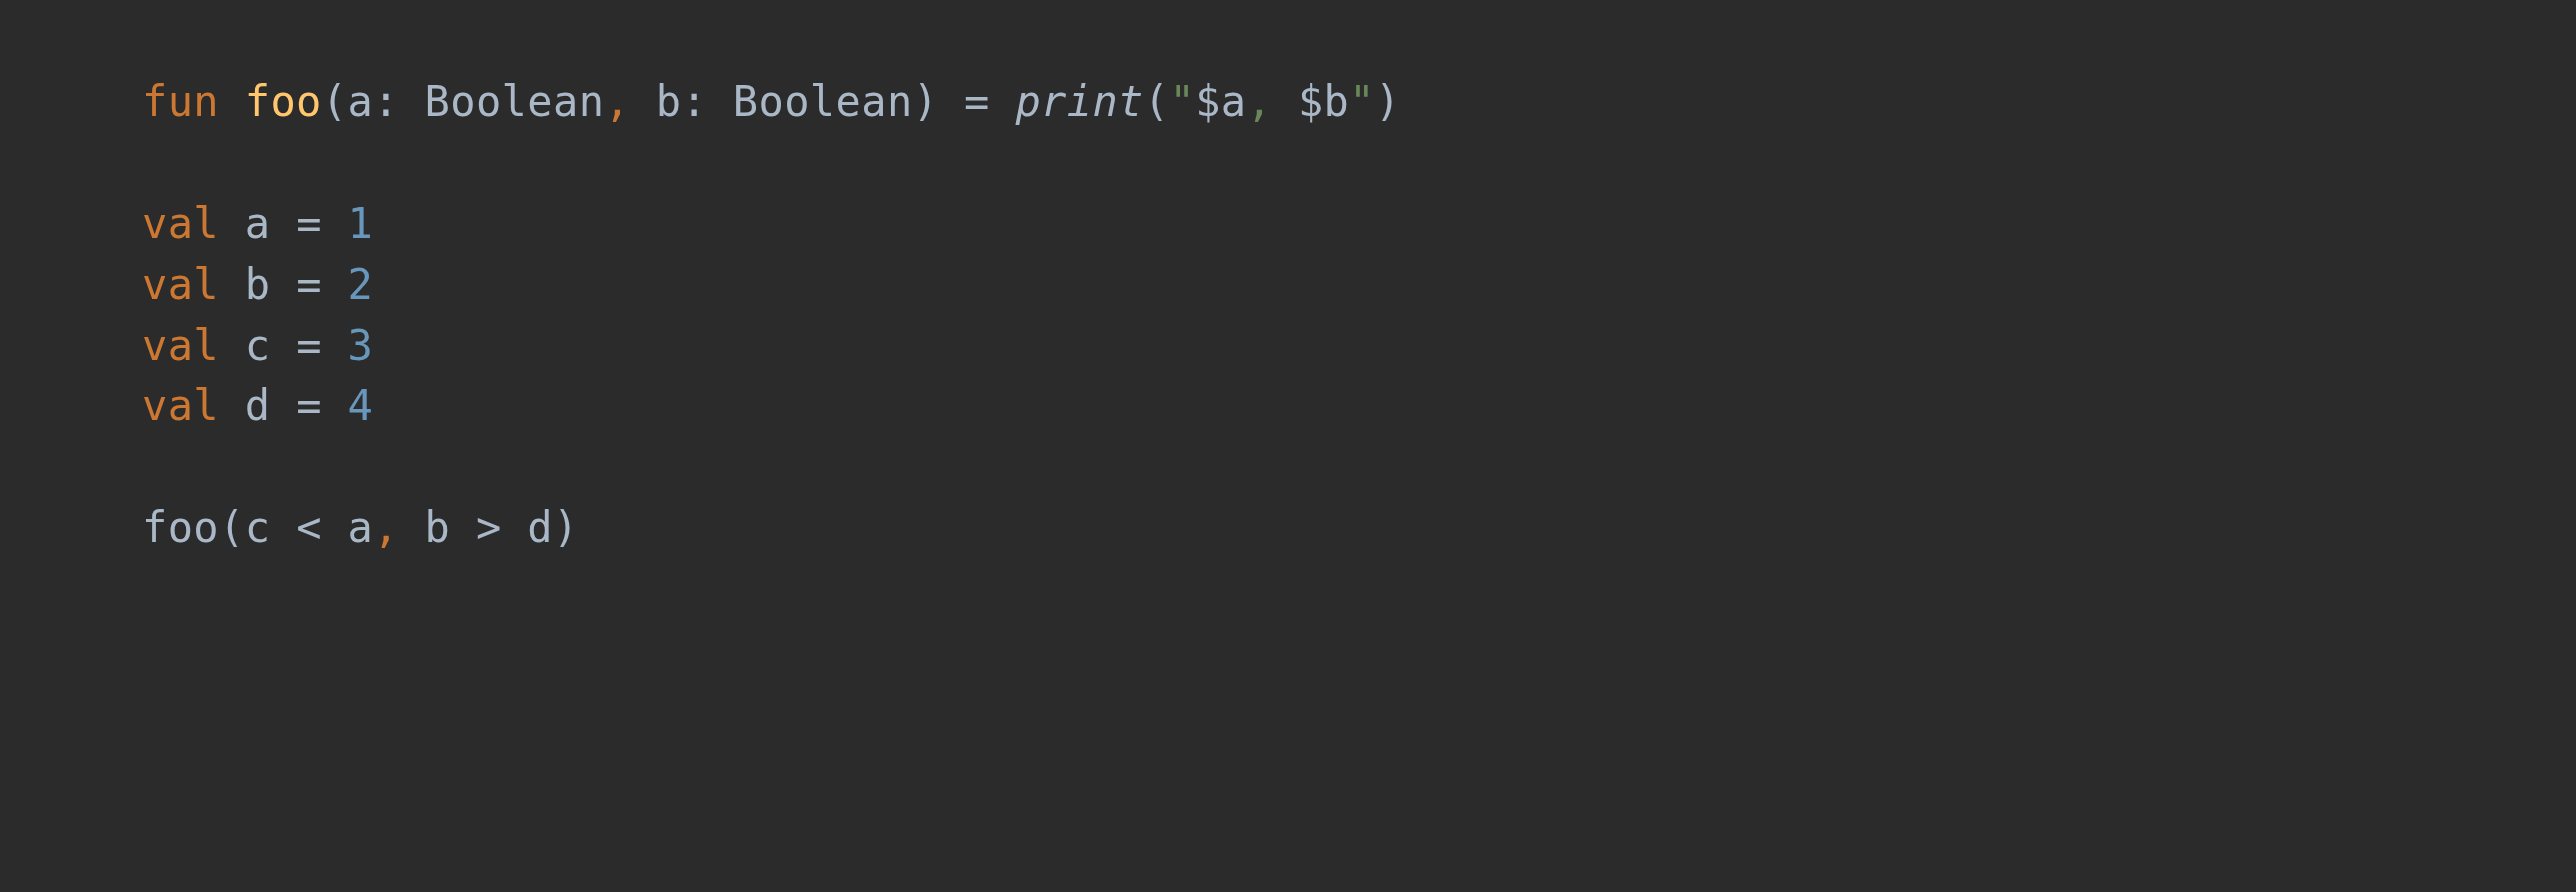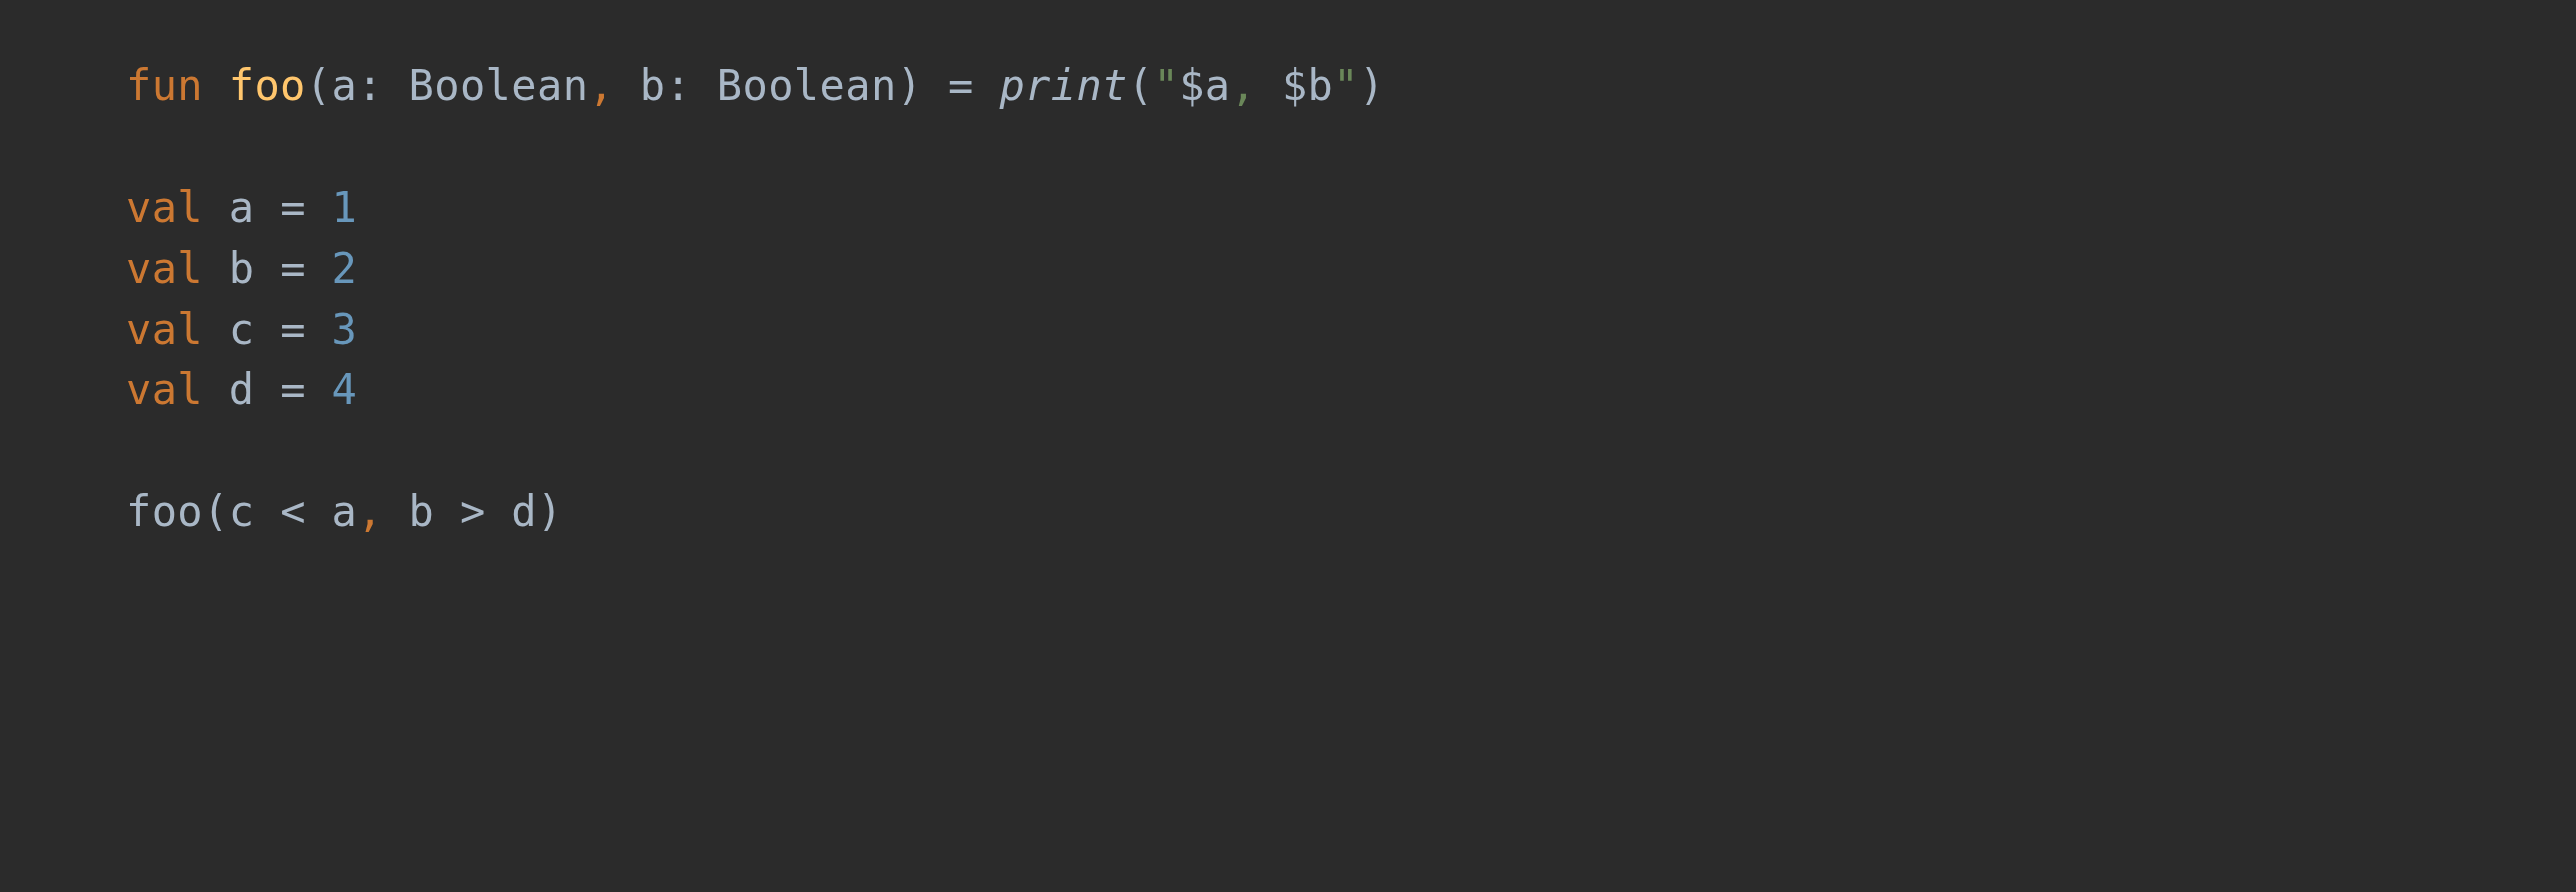--- a/index.html
+++ b/index.html
@@ -4,21 +4,21 @@
 <style>
   html, body {
     margin: 0;
     padding: 0;
     width: 2576px;
     height: 892px;
     background: #2b2b2b;
     overflow: hidden;
   }
   pre.code {
-    margin: 0;
+    margin: 16px;
     padding: 56px 0 0 126px;
     font-family: "Menlo", "Consolas", "DejaVu Sans Mono", "Liberation Mono", monospace;
     font-size: 42px;
     line-height: 1.45;
     white-space: pre;
     color: #a9b7c6;
     letter-spacing: 0.4px;
   }
   .tok-kw  { color: #cc7832; }   
   .tok-fn  { color: #ffc66d; }   

